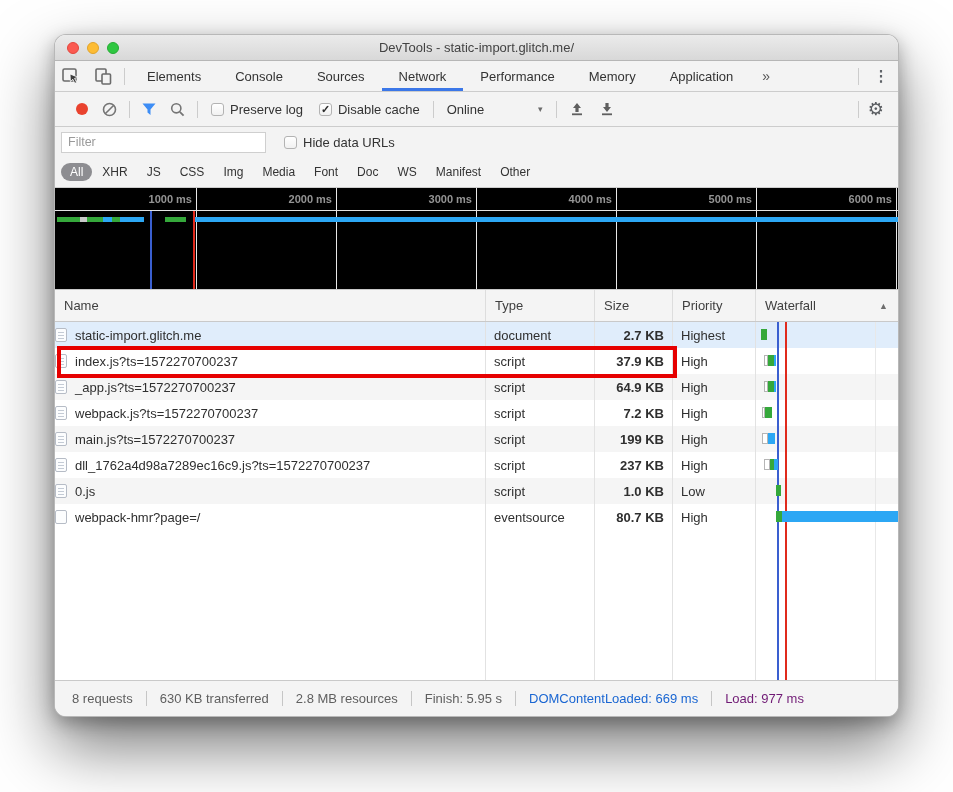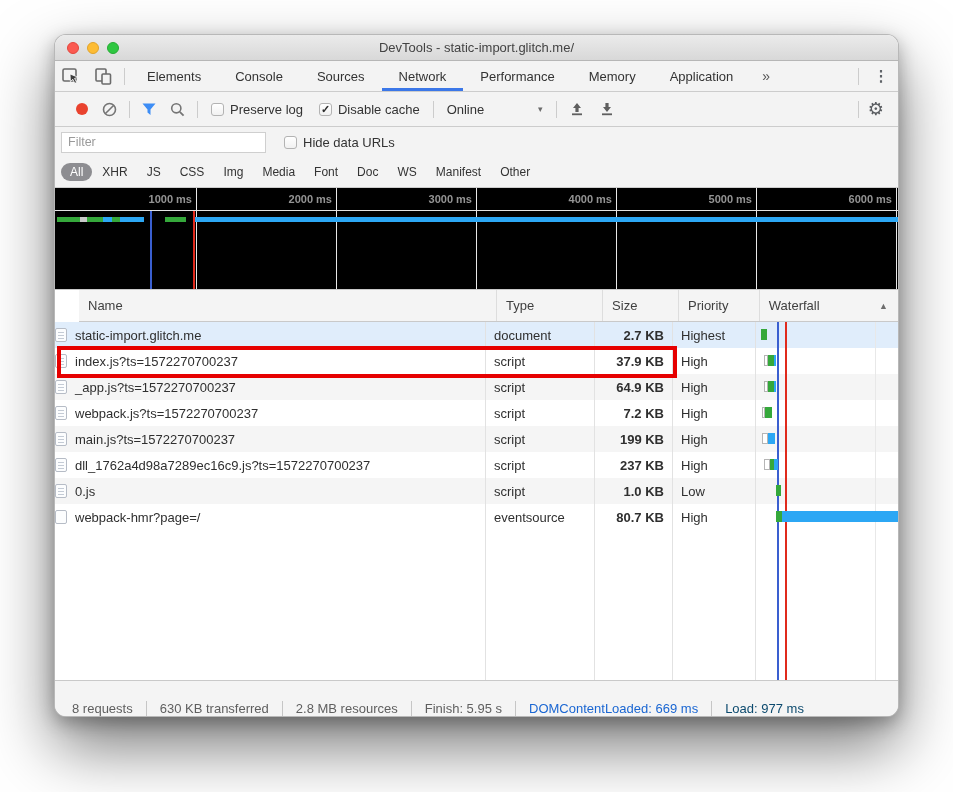--- a/index.html
+++ b/index.html
@@ -54,21 +54,21 @@
   .pill.active { background:#8d8d91; color:#fff; border-radius:10px; padding:2px 9px; }
   
   .overview { position:relative; height:102px; background:#000000; border-bottom:1px solid #c9c9c9; overflow:hidden;font-weight:bold; }
   .ov-grid { position:absolute; top:0; bottom:0; width:1px; background:#e7e7e7; }
   .ov-strip-border { position:absolute; top:22px; left:0; right:0; height:1px; background:#e3e3e3; }
   .ov-tick { position:absolute; top:5px; width:75px; text-align:right; font-size:11px; color:#949494; }
   .ov-seg { position:absolute; top:29px; height:5px; }
   .ov-event { position:absolute; top:23px; bottom:0; width:2px; }
   
   .gridheader { height:32px; background:#f4f4f4; border-bottom:1px solid #c9c9c9; display:flex; align-items:center;
-    font-size:13px; color:#3f3f3f;margin-left:24px; }
+    font-size:13px; color:#3f3f3f; }
   .hcell { height:100%; display:flex; align-items:center; padding-left:9px; border-left:1px solid #ddd; }
   .hcell:first-child { border-left:none; }
   .h-name { width:430px; } .h-type { width:109px; } .h-size { width:78px; } .h-pri { width:83px; }
   .h-wf { width:143px; justify-content:space-between; padding-right:10px; }
   .sort-arrow { font-size:9px; color:#6d6d6d; }
   .gridbody { position:relative; height:358px; background:#fff; }
   .row { position:relative; display:flex; align-items:center; height:26px; font-size:13px; color:#2f2f2f; }
   .row.odd { background:#f5f5f5; }
   .row.selected { background:#e0edfb; }
   .c-name { width:430px; display:flex; align-items:center; gap:8px; overflow:hidden; white-space:nowrap; }
@@ -78,25 +78,25 @@
   .ficon { width:12px; height:14px; flex:0 0 12px; border:1px solid #b6bcc6; border-radius:2px; background:#fcfdfe; position:relative; }
   .ficon.document::before { content:""; position:absolute; left:2px; right:2px; top:3px; height:8px;
     background:repeating-linear-gradient(to bottom,#c4cbd5 0,#c4cbd5 1px,transparent 1px,transparent 3px); }
   .overlay { position:absolute; inset:0; pointer-events:none; z-index:5; }
   .vline { position:absolute; top:0; bottom:0; }
   .wfbar { position:absolute; top:7px; height:11px; display:flex; z-index:8; }
   .wfseg { height:11px; }
   .wfseg.box { background:#fff; border:1px solid #b5b5b5; }
   .redbox { position:absolute; left:2px; top:-2px; width:620px; height:32px; border:4px solid #e60000; z-index:30; pointer-events:none; }
   
-  .statusbar { height:36px; background:#f4f4f4; border-top:1px solid #c9c9c9; display:flex; align-items:flex-end; font-size:13px; color:#5f5f5f; padding-left:4px; }
+  .statusbar { height:36px; background:#f4f4f4; border-top:1px solid #c9c9c9; display:flex; align-items:center; font-size:13px; color:#5f5f5f; padding-left:4px; }
   .sdiv { width:1px; height:15px; background:#c6c6c6; }
   .sitem { padding:0 13px; white-space:nowrap; }
   .sitem.blue { color:#1a66d2; }
-  .sitem.red { color:#0c4a6e; }
+  .sitem.red { color:#701a75; }
 </style>
 </head>
 <body>
 
 <div class="page">
   <div class="window">
 
     <div class="titlebar">
       <div class="title">DevTools - static-import.glitch.me/</div>
       <div class="lights">

